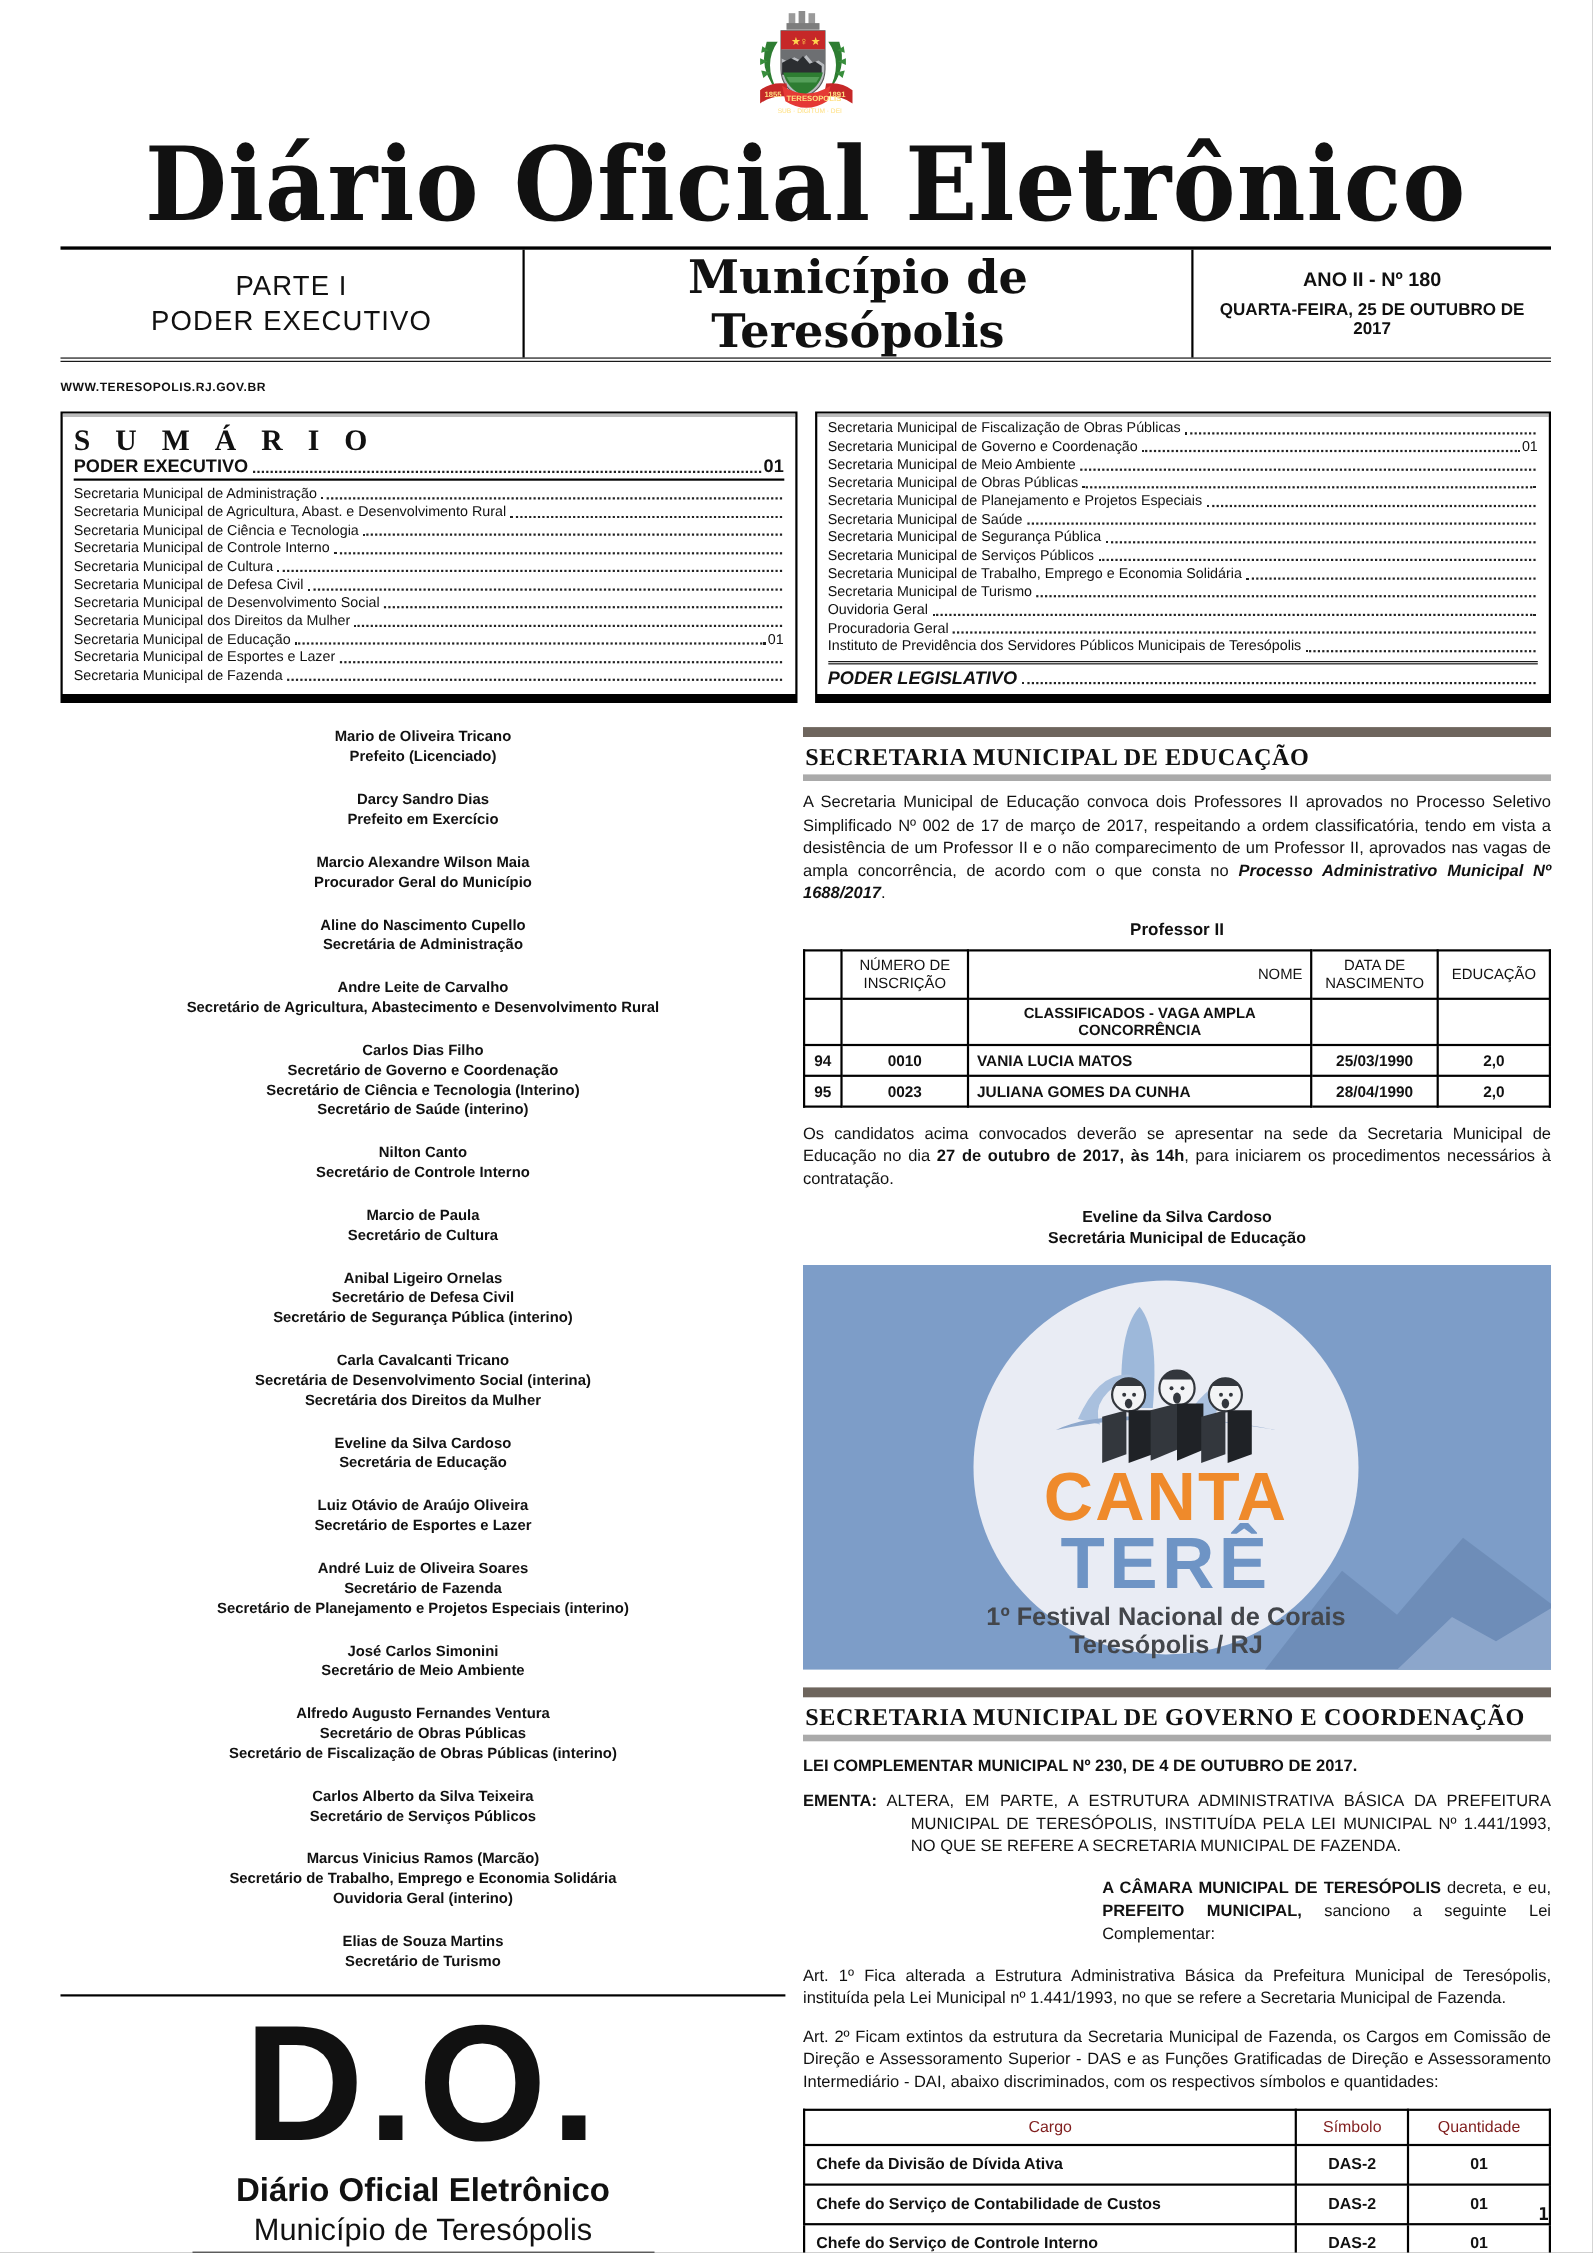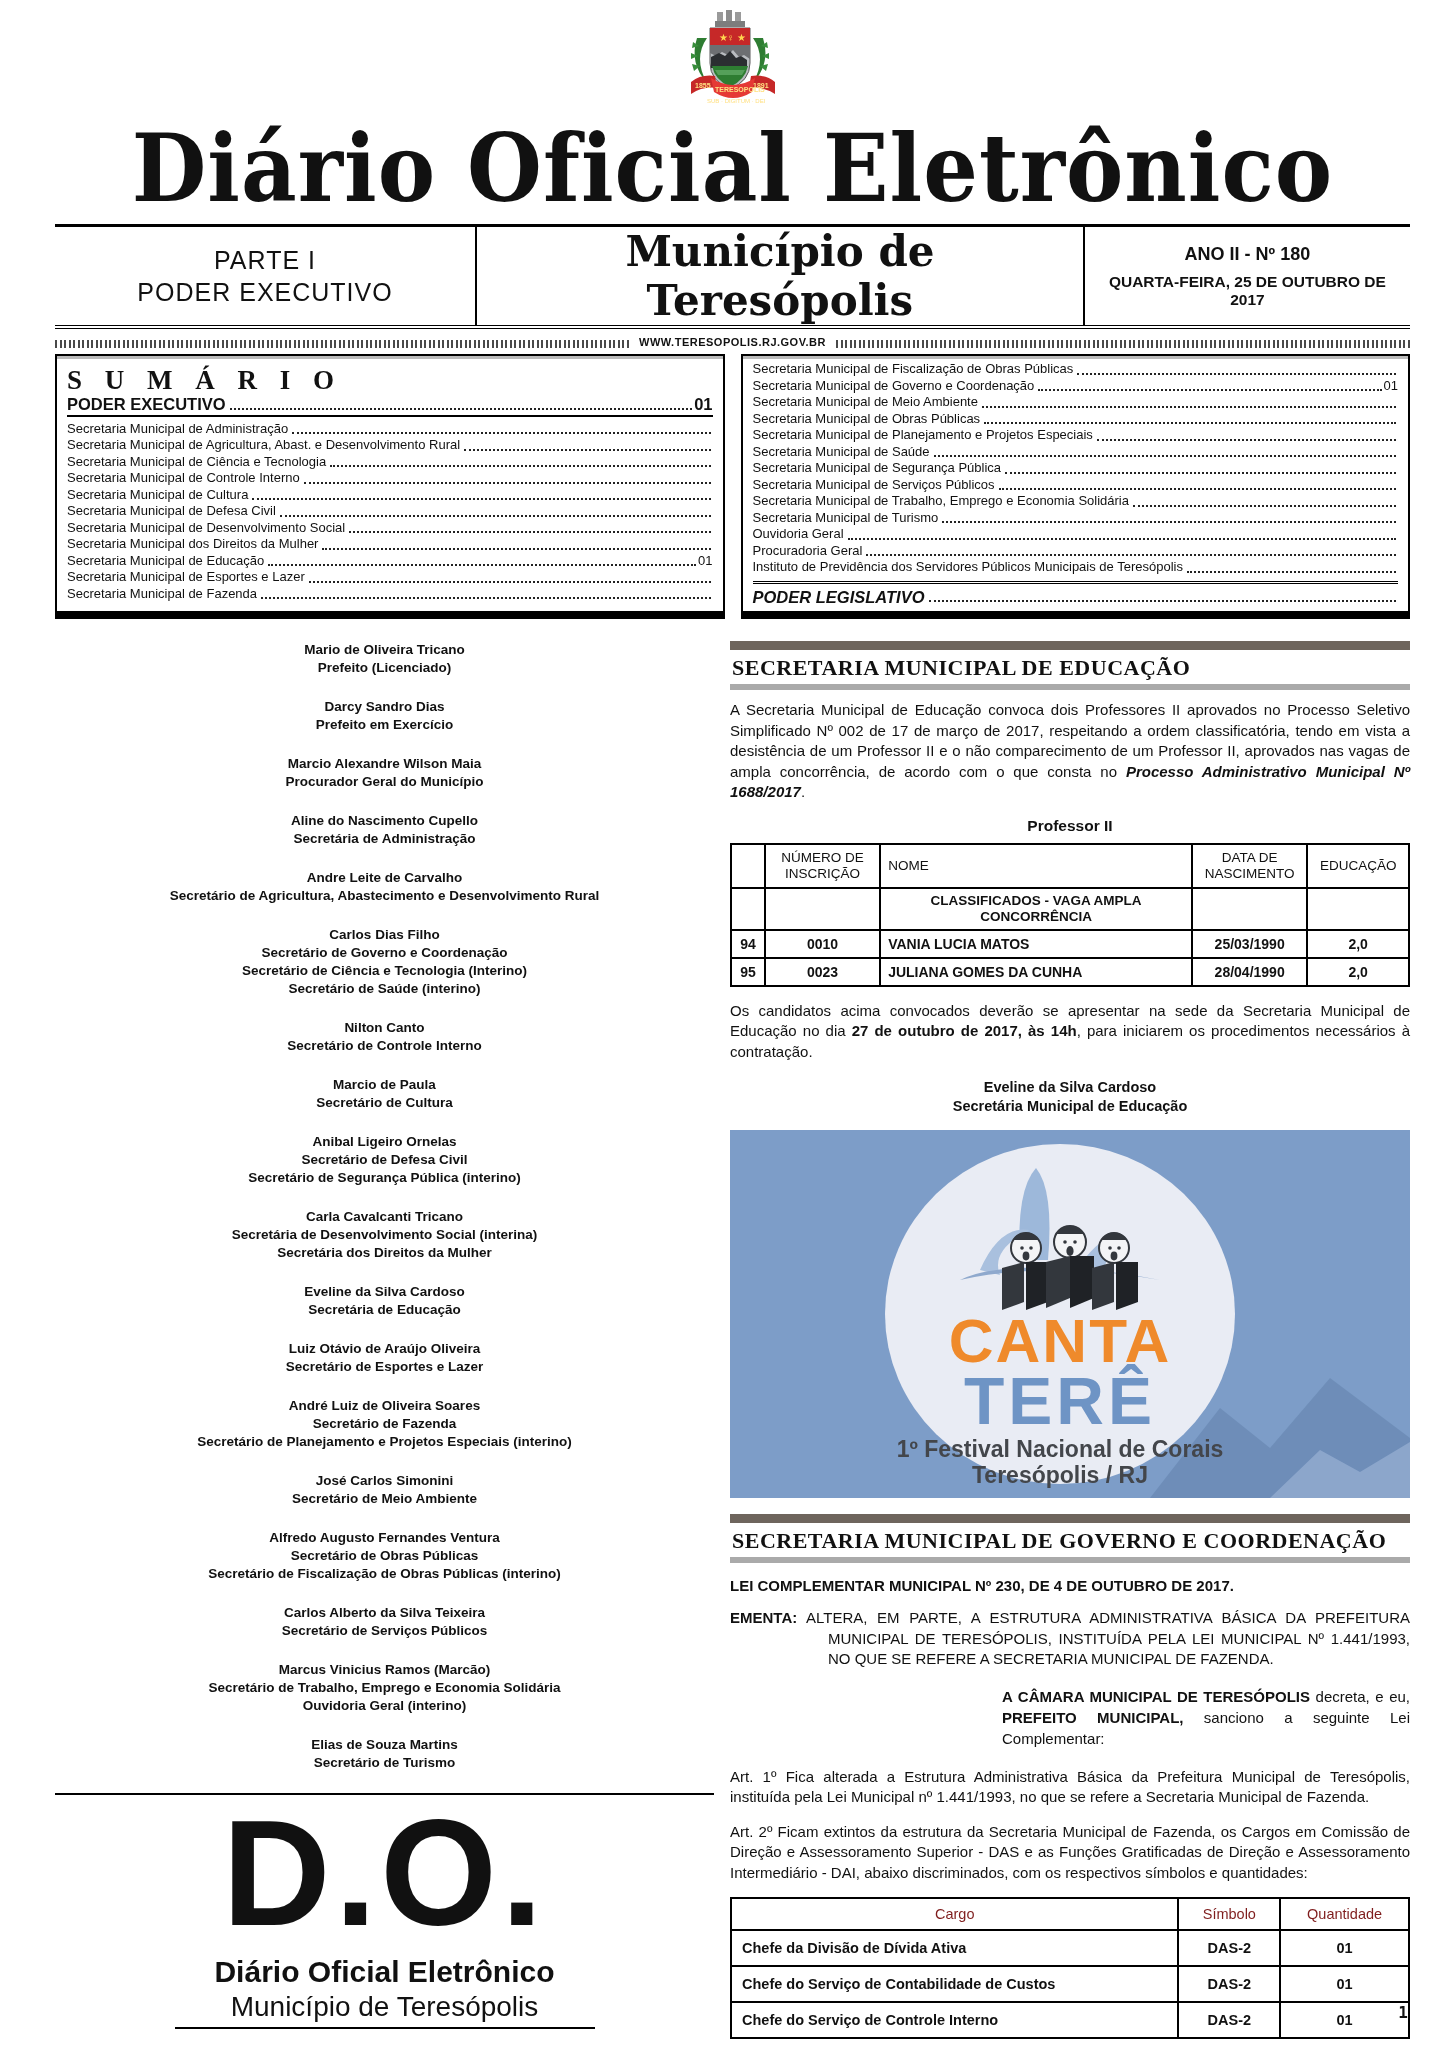--- a/index.html
+++ b/index.html
@@ -20,21 +20,21 @@
   }
   .rule-thick { border-top:3px solid #000; margin-top:16px; }
   .mast-row { display:flex; align-items:stretch; border-bottom:4px double #000; }
   .mast-cell { padding:0 10px; display:flex; flex-direction:column; justify-content:center; }
   .mast-left  { width:31%; text-align:center; font-size:25px; line-height:1.3; letter-spacing:1px; }
   .mast-center{ width:45%; text-align:center; border-left:2px solid #000; border-right:2px solid #000;
                 font-family:"DejaVu Serif", serif; font-weight:bold; font-size:42px; }
   .mast-right { width:24%; text-align:center; font-weight:bold; }
   .mast-right .ed { font-size:18px; margin-bottom:8px; }
   .mast-right .dt { font-size:15.5px; }
-  .url-row { display:flex; align-items:flex-end; gap:10px; margin:7px 0 6px 0; }
+  .url-row { display:flex; align-items:flex-start; gap:10px; margin:7px 0 6px 0;flex-direction:column; }
   .chain { flex:1; height:8px;
     background:repeating-linear-gradient(90deg,#4a4a4a 0 2px, transparent 2px 5px, #4a4a4a 5px 7px, transparent 7px 9px); }
   .url-text { font-size:11px; font-weight:bold; letter-spacing:.5px; }
 
   
   .sum-row { display:flex; gap:16px; }
   .sum-box { flex:1; border:2px solid #000; border-bottom:8px solid #000; padding:5px 10px 6px 10px;
              box-shadow:inset 0 3px 0 #bbb; }
   .sum-title { font-family:"Liberation Serif", serif; font-size:27px; letter-spacing:8px; font-weight:bold; padding-top:4px; }
   .toc-row { display:flex; align-items:flex-end; font-size:13px; line-height:16.5px; }
@@ -66,21 +66,21 @@
   .sect .bar-bot { height:6px; background:#aaa; }
 
   .para { font-size:15px; line-height:20.5px; text-align:justify; margin-bottom:14px; }
   .bold-it { font-weight:bold; font-style:italic; }
   .b { font-weight:bold; }
 
   .tbl-title { text-align:center; font-weight:bold; font-size:15.5px; margin:4px 0 8px 0; }
   table.doc { width:100%; border-collapse:collapse; border:2px solid #000; margin-bottom:14px; }
   table.doc th, table.doc td { border:2px solid #000; padding:5px 7px; font-size:14px; }
   table.prof th { font-weight:normal; text-align:center; font-size:13.5px; line-height:16px; }
-  table.prof th.nome-h { text-align:left; }
+  table.prof th.nome-h { text-align:right; }
   table.prof td { font-weight:bold; }
   td.c { text-align:center; }
   tr.group td { font-weight:bold; text-align:center; font-size:13.5px; line-height:16px; padding:4px; }
   .sig-edu { text-align:center; font-weight:bold; font-size:14.5px; line-height:19px; margin:16px 0 14px 0; white-space:pre-line; }
 
   .banner { margin:4px 0 16px 0; line-height:0; }
 
   .law-title { font-weight:bold; font-size:15px; margin:14px 0 14px 0; }
   .ementa { font-size:15px; line-height:20.5px; text-align:justify; padding-left:98px; text-indent:-98px; margin-bottom:16px; }
   .decree { width:60%; margin-left:auto; font-size:15px; line-height:21px; text-align:justify; margin-bottom:18px; }

